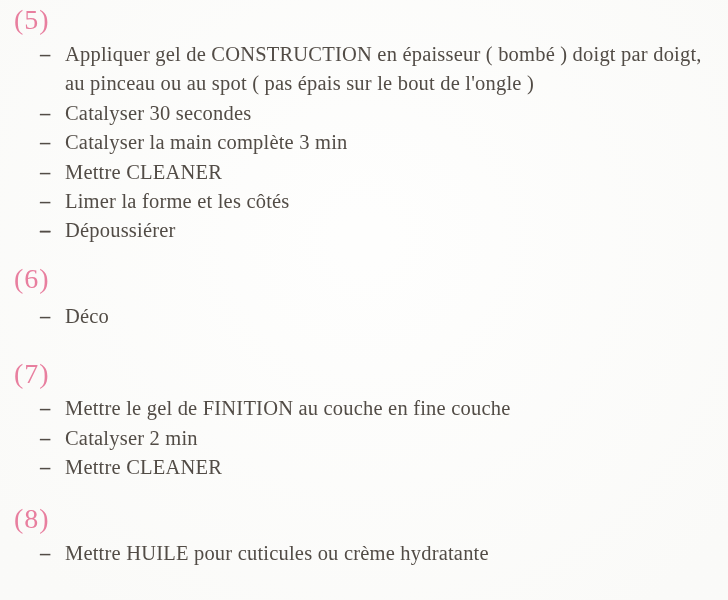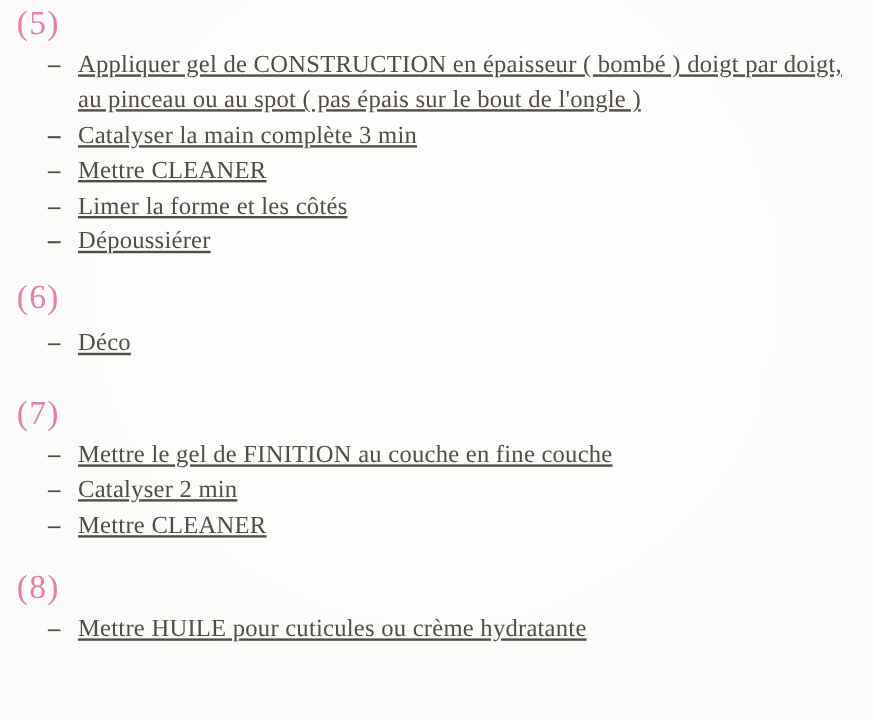--- a/index.html
+++ b/index.html
@@ -48,41 +48,40 @@
   .item .dash {
     position: absolute;
     left: 40px;
     top: 0;
     font-weight: bold;
   }
   .item .txt {
     display: inline-block;
     max-width: 640px;
     vertical-align: top;
-    text-decoration: underline;
   }
   
   .section:nth-of-type(1) { margin-top: 1px; }
   .section:nth-of-type(1) ul { margin-top: 5px; }
   .section:nth-of-type(2) { margin-top: 18px; }
   .section:nth-of-type(2) ul { margin-top: 8px; }
   .section:nth-of-type(3) { margin-top: 28px; }
   .section:nth-of-type(3) ul { margin-top: 5px; }
   .section:nth-of-type(4) { margin-top: 22px; }
   .section:nth-of-type(4) ul { margin-top: 5px; }
 </style>
 </head>
 <body>
 
 <div class="page">
   <div class="section">
     <div class="section-number">(5)</div>
     <ul class="items">
         <li class="item"><span class="dash">–</span><span class="txt">Appliquer gel de CONSTRUCTION en épaisseur ( bombé ) doigt par doigt, au pinceau ou au spot ( pas épais sur le bout de l'ongle )</span></li>
-        <li class="item"><span class="dash">–</span></li>
+        <li class="item"><span class="dash">–</span><span class="txt">Catalyser 30 secondes</span></li>
         <li class="item"><span class="dash">–</span><span class="txt">Catalyser la main complète 3 min</span></li>
         <li class="item"><span class="dash">–</span><span class="txt">Mettre CLEANER</span></li>
         <li class="item"><span class="dash">–</span><span class="txt">Limer la forme et les côtés</span></li>
         <li class="item"><span class="dash">–</span></li>
         <li class="item"><span class="dash">–</span><span class="txt">Dépoussiérer</span></li>
       </ul>
   </div>
 
   <div class="section">
     <div class="section-number">(6)</div>

